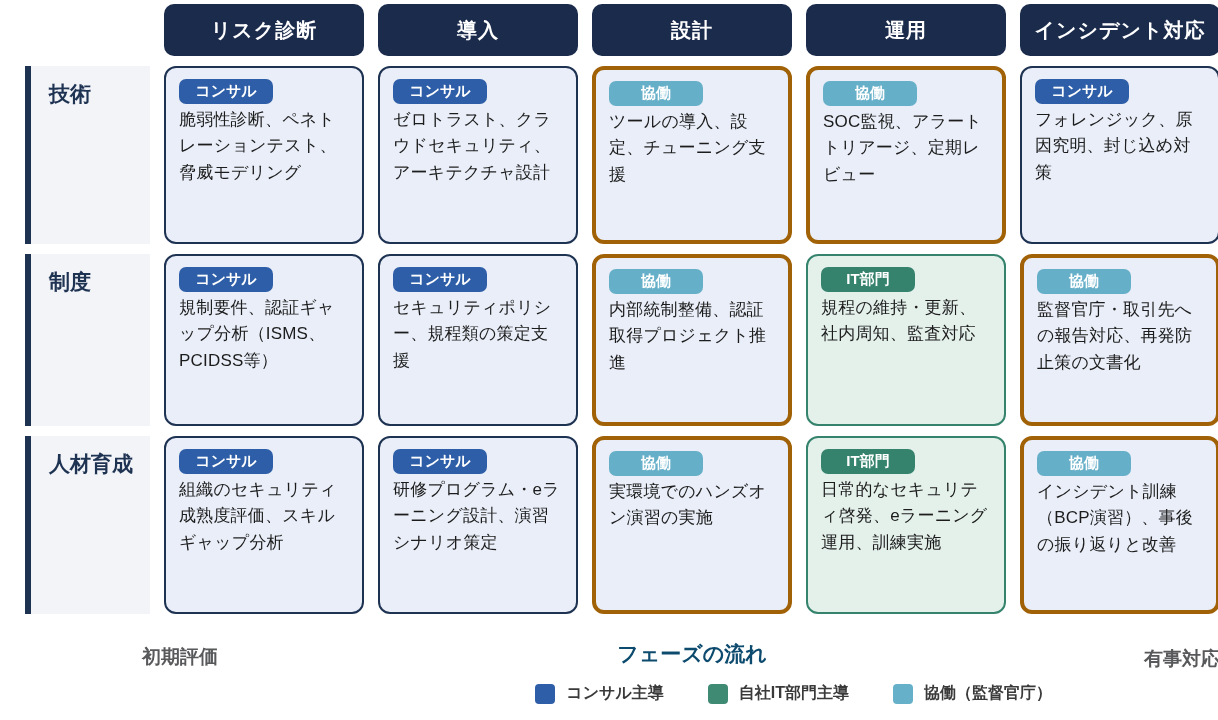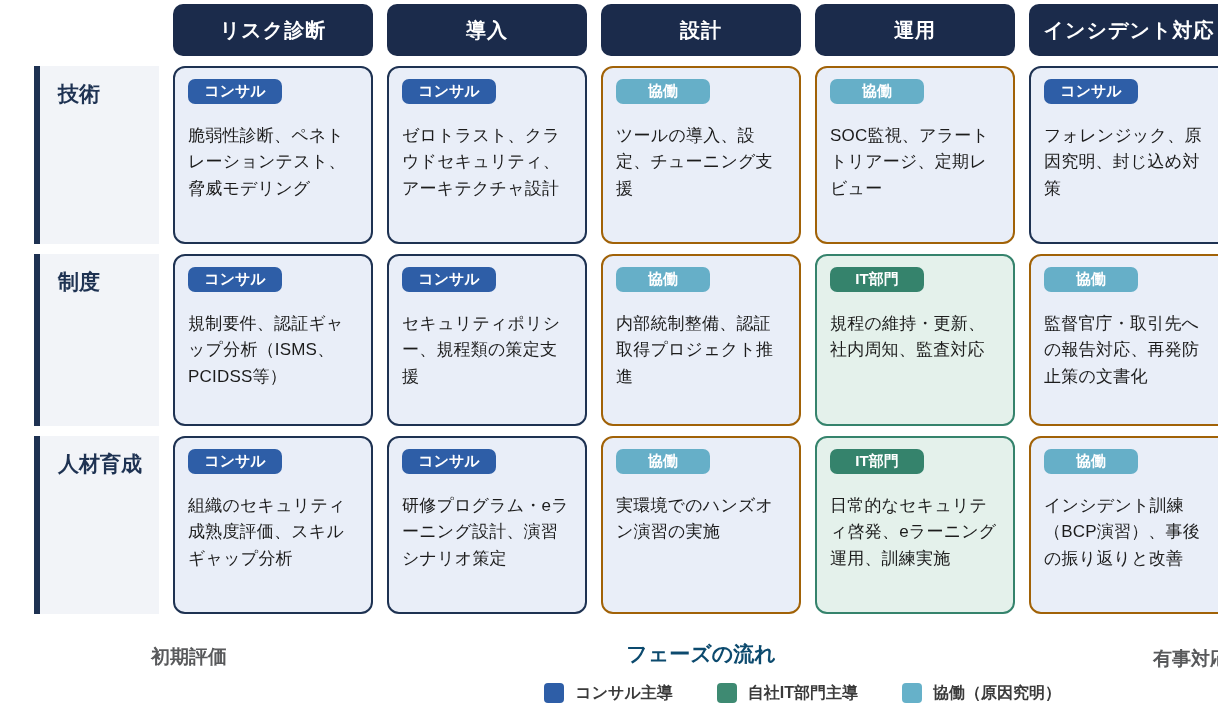--- a/index.html
+++ b/index.html
@@ -1,21 +1,21 @@
 <!DOCTYPE html>
 <html><head>
 <meta charset="utf-8">
 <style>
   html,body{margin:0;padding:0;background:#ffffff;}
   body{
     width:1218px;height:720px;position:relative;overflow:hidden;
     font-family:"Liberation Sans","DejaVu Sans",sans-serif;
     -webkit-font-smoothing:antialiased;
   }
-  .board{position:absolute;left:16px;top:0;width:1018px;height:720px;padding-left:37px;}
+  .board{position:absolute;left:7px;top:0;width:1018px;height:720px;padding-left:37px;}
 
   .matrix{
     position:absolute;left:18px;top:4px;
     display:grid;
     grid-template-columns:125px 200px 200px 200px 200px 200px;
     grid-template-rows:52px 178px 172px 178px;
     column-gap:14px;row-gap:10px;
   }
   .spacer{}
 
@@ -29,47 +29,47 @@
     background:#F2F4F8;border-left:6px solid #1E3252;
     color:#1E3252;font-size:21px;font-weight:bold;
     padding:14px 0 0 18px;box-sizing:border-box;font-family:Liberation Mono, monospace;
   }
 
   .card{
     border-radius:12px;box-sizing:border-box;
     padding:11px 13px;background:#E9EEF8;
   }
   .card.consul{border:2px solid #1E3252;background:#E9EEF8;}
-  .card.collab{border:2px solid #a16207;background:#E9EEF8;}
+  .card.collab{border:4px solid #a16207;background:#E9EEF8;}
   .card.it{border:2px solid #35836C;background:#E4F1EB;}
 
   .badge{
     display:inline-block;min-width:64px;text-align:center;
-    border-radius:7px;padding:3px 15px;margin-bottom:19px;
+    border-radius:7px;padding:3px 15px;margin-bottom:3px;
     color:#ffffff;font-size:15px;font-weight:bold;box-sizing:content-box;
   }
   .badge.consul{background:#2E5EA7;}
   .badge.collab{background:#66AFC8;}
   .badge.it{background:#35836C;}
 
   .cell-text{
     color:#1C1C1C;font-size:17px;line-height:1.55;
     letter-spacing:0.2px;
   }
 
   .footer-label{position:absolute;color:#58595B;font-weight:bold;}
   .footer-left{left:135px;top:644px;font-size:19px;}
   .footer-center{left:585px;top:640px;width:200px;text-align:center;font-size:21px;color:#0c4a6e;}
   .footer-right{left:1013px;top:646px;width:200px;text-align:right;font-size:19px;}
 
   .legend{
     position:absolute;right:10px;top:683px;
     display:flex;align-items:center;gap:44px;
   }
-  .legend-item{display:flex;align-items:flex-start;gap:11px;}
+  .legend-item{display:flex;align-items:center;gap:11px;}
   .swatch{width:20px;height:20px;border-radius:4px;display:inline-block;}
   .sw-consul{background:#2E5EA7;}
   .sw-it{background:#3E8A72;}
   .sw-collab{background:#66B1C9;}
   .legend-text{font-size:16px;font-weight:bold;color:#3A3A3A;}
 </style>
 </head>
 <body>
 
 <div class="board">
@@ -159,17 +159,17 @@
     <div class="legend-item">
       <span class="swatch sw-consul"></span>
       <span class="legend-text">コンサル主導</span>
     </div>
     <div class="legend-item">
       <span class="swatch sw-it"></span>
       <span class="legend-text">自社IT部門主導</span>
     </div>
     <div class="legend-item">
       <span class="swatch sw-collab"></span>
-      <span class="legend-text">協働（原因究明）</span>
+      <span class="legend-text">協働（監督官庁）</span>
     </div>
   </div>
 
 </div>
 
 </body></html>

